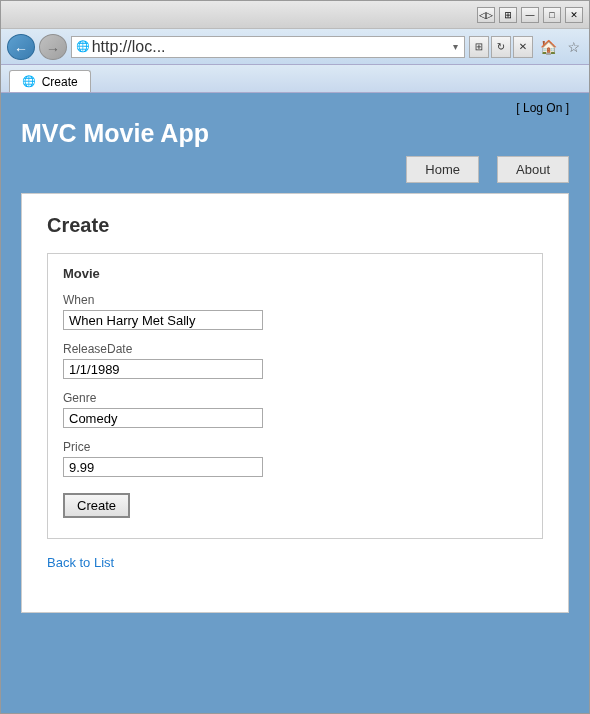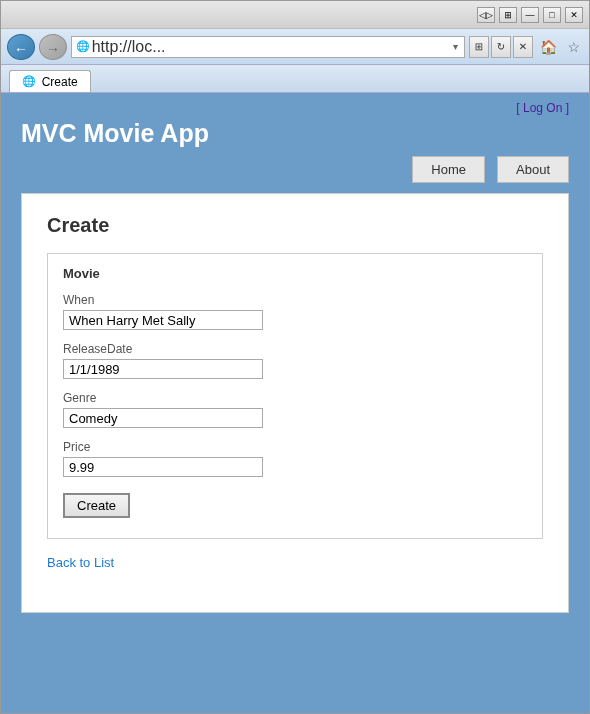--- a/index.html
+++ b/index.html
@@ -172,38 +172,38 @@
       padding: 8px 20px 0 20px;
     }
 
     .header-top {
       display: flex;
       justify-content: flex-end;
       margin-bottom: 4px;
     }
 
     .log-on-link {
-      color: #4c1d95;
+      color: #000000;
       font-size: 12px;
       text-decoration: none;
       text-align: right;
     }
 
     .app-title {
       color: white;
       font-size: 25px;
       font-weight: bold;
       margin-bottom: 8px;
       font-family: Arial, sans-serif;
     }
 
     .nav-bar {
       display: flex;
       justify-content: flex-end;
-      gap: 12px;
+      gap: 18px;
       padding-bottom: 10px;
     }
 
     .nav-menu-btn {
       background: #e8e8e8;
       border: 1px solid #bbb;
       padding: 5px 18px;
       font-size: 13px;
       cursor: pointer;
       font-family: Arial, sans-serif;

